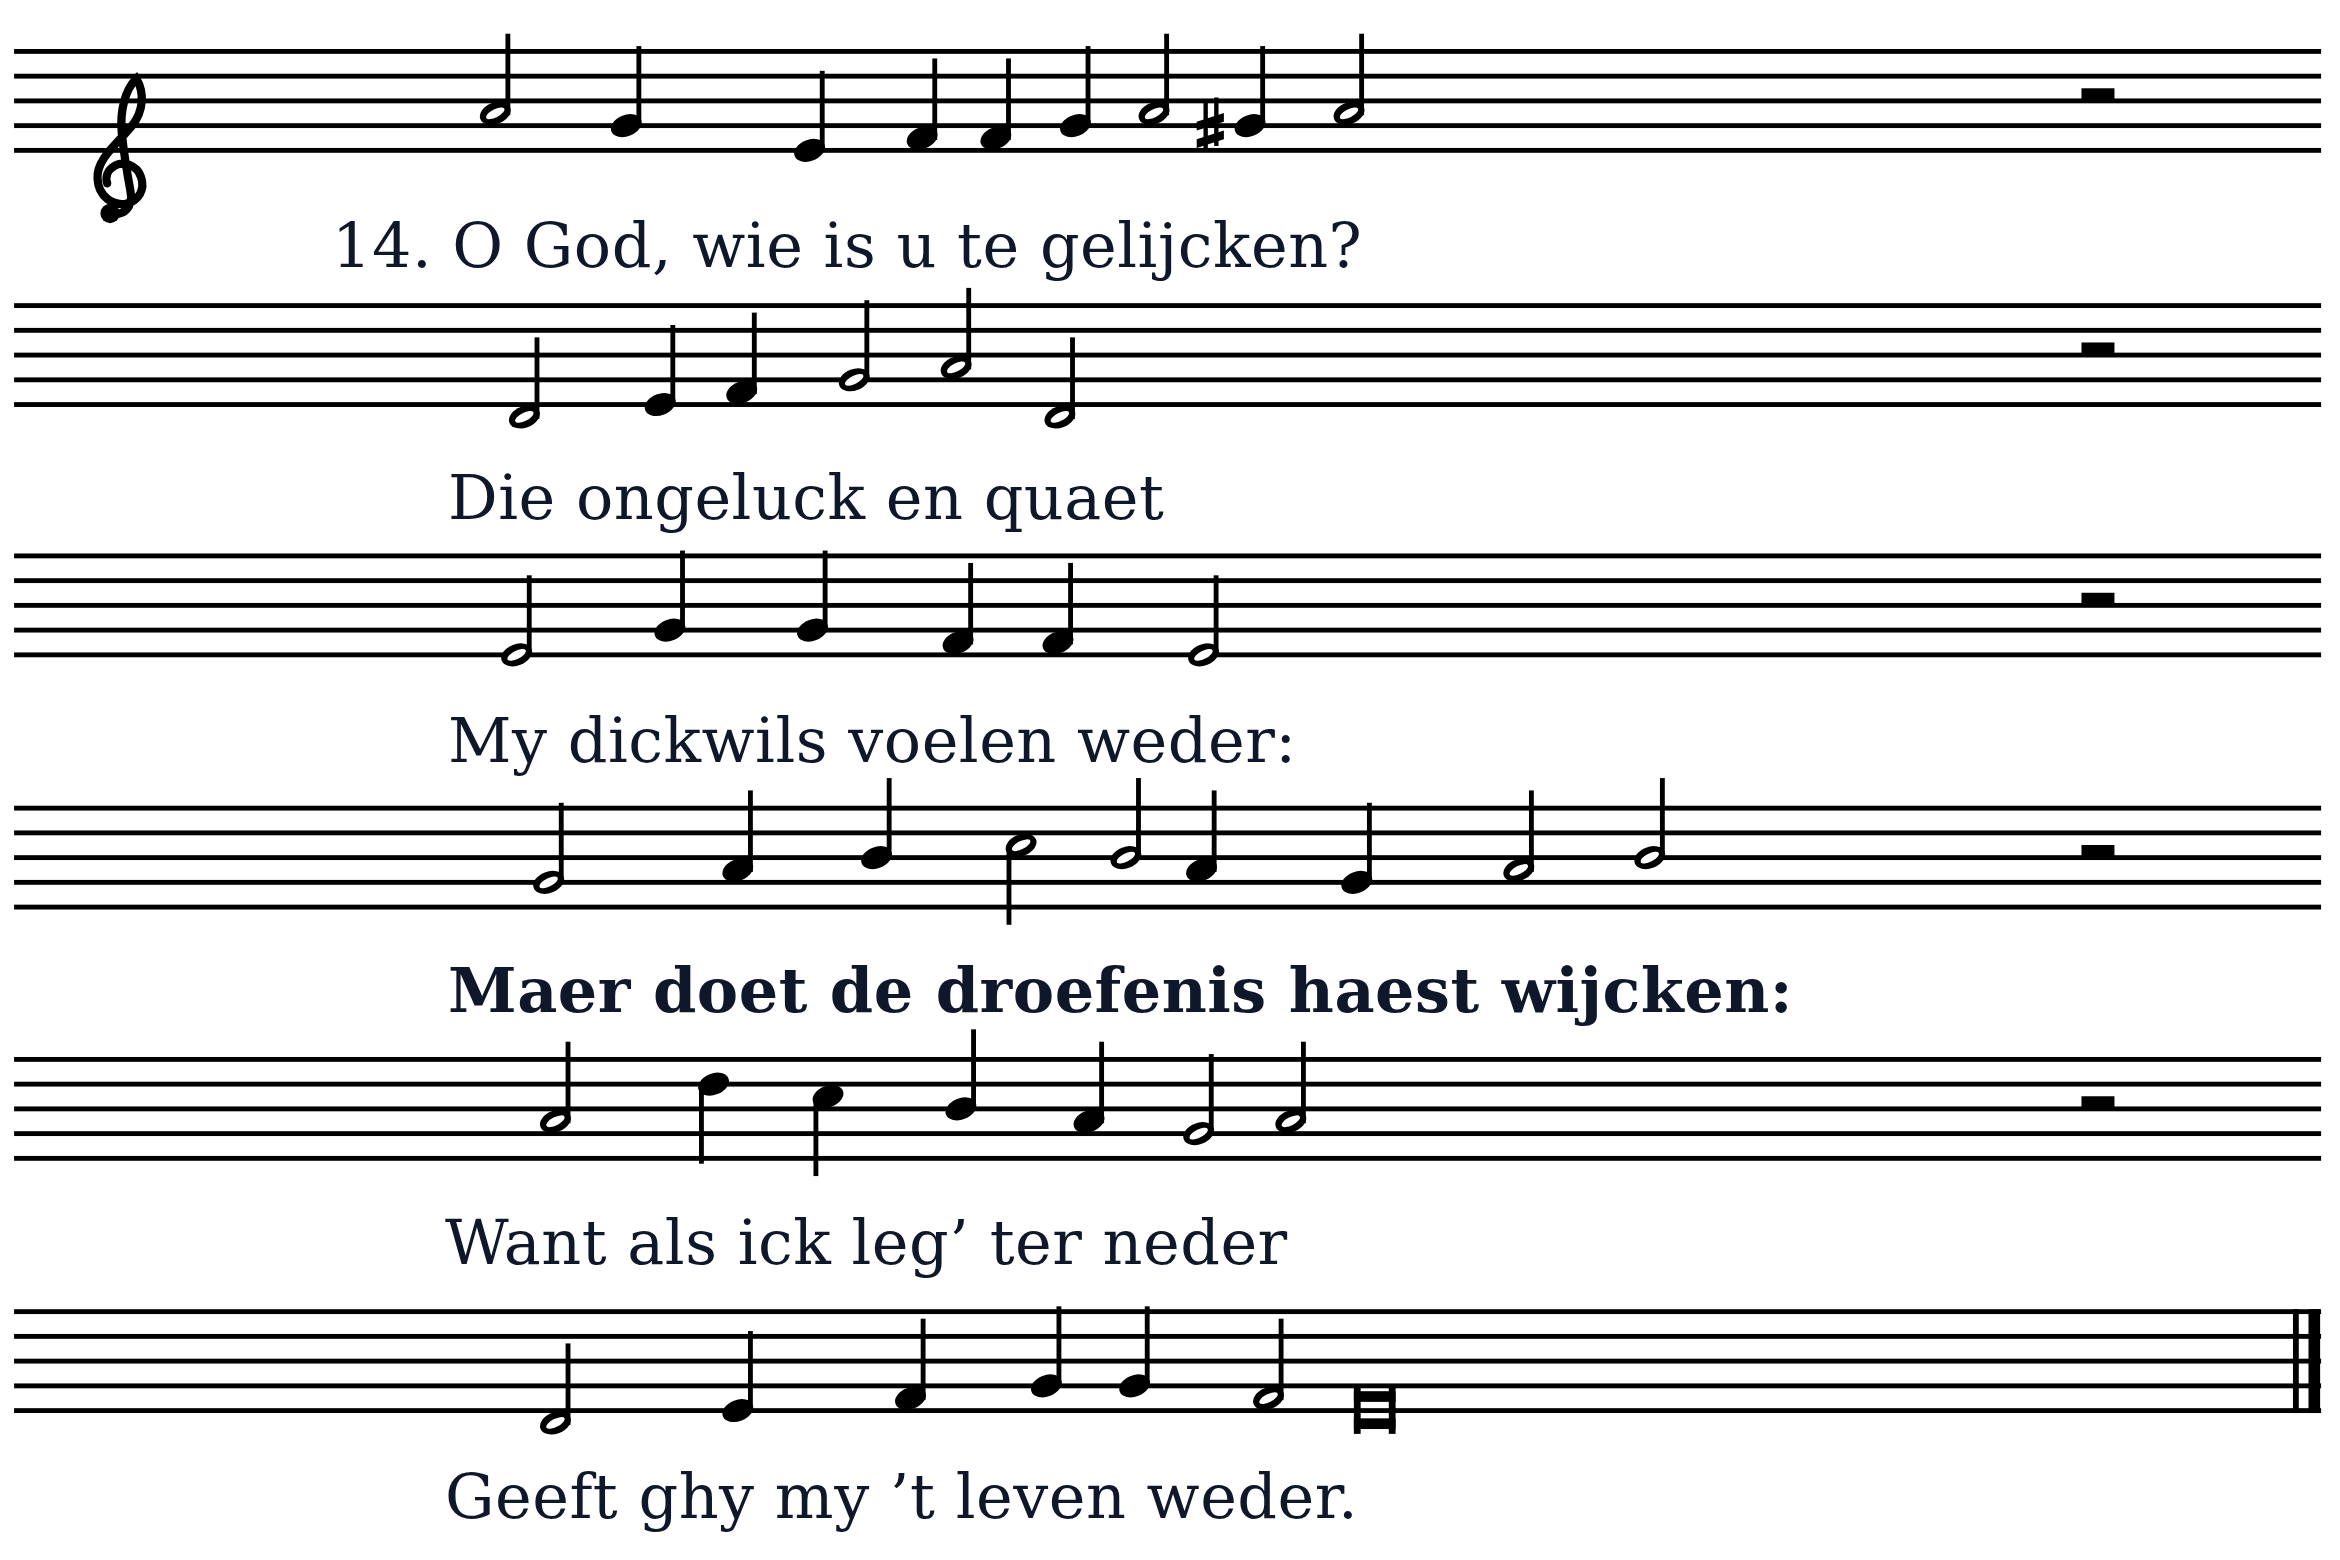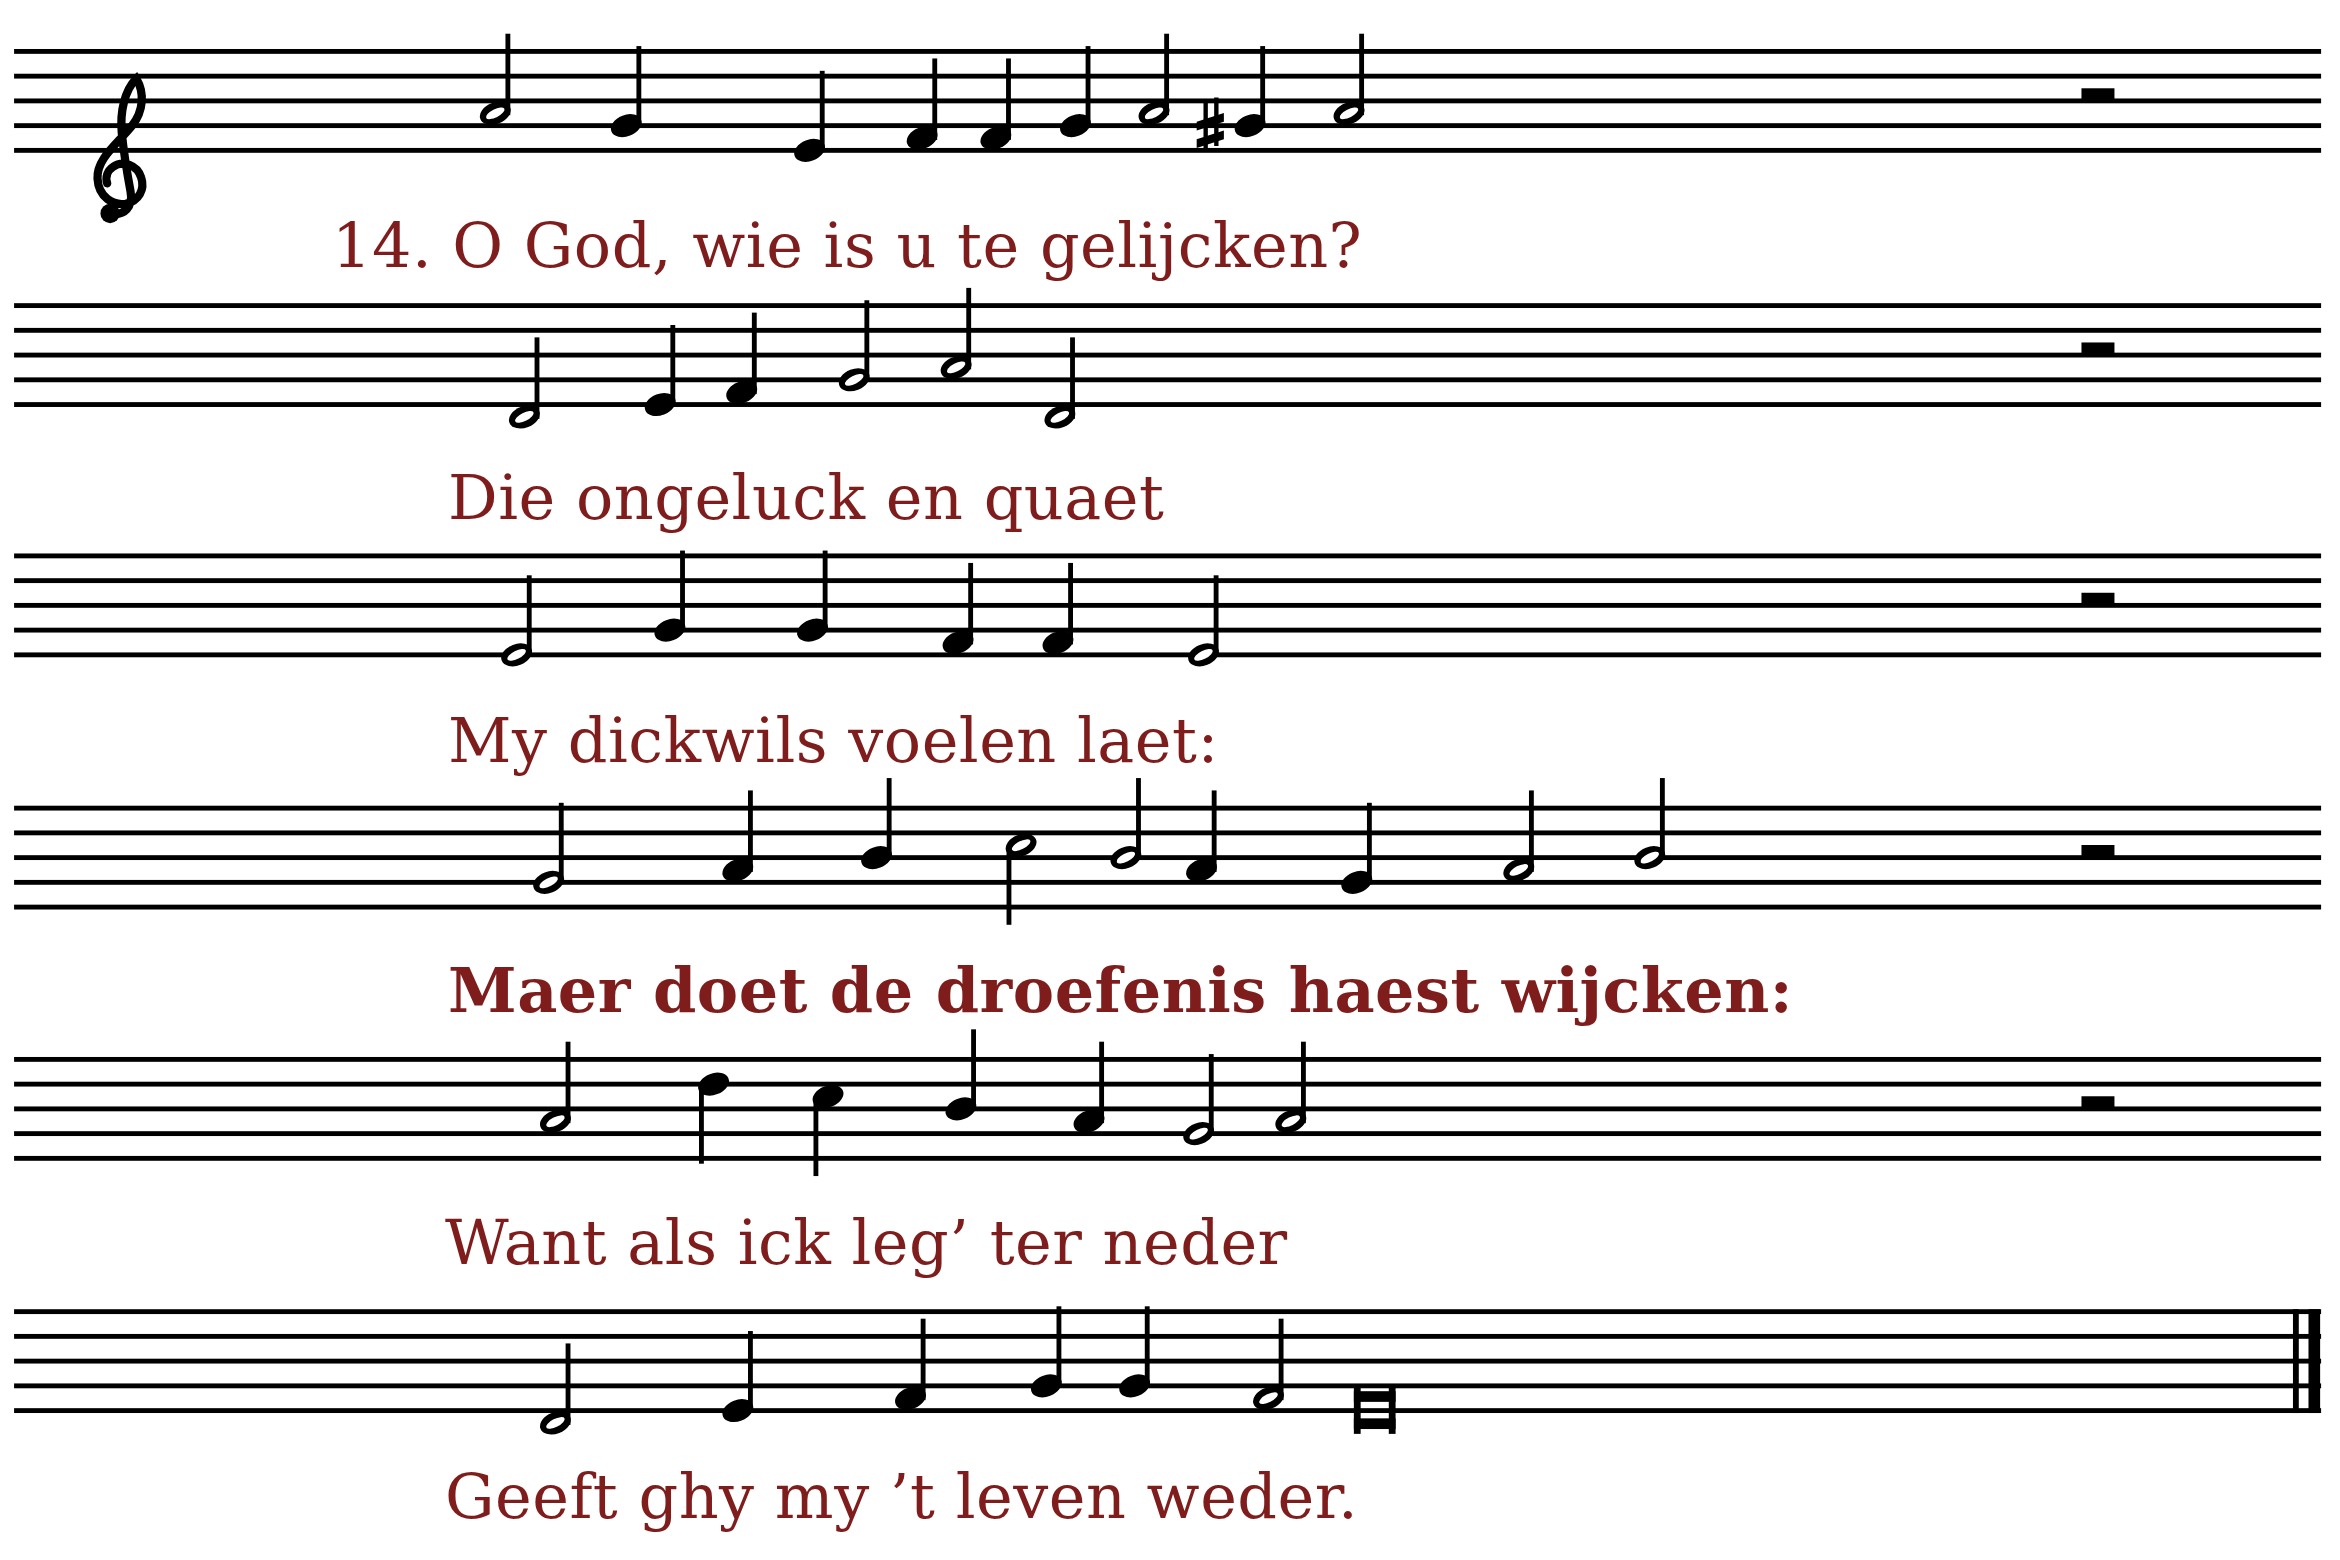--- a/index.html
+++ b/index.html
@@ -1,19 +1,19 @@
 <!DOCTYPE html>
 <html><head>
 <meta charset="utf-8">
 <style>
   html,body{margin:0;padding:0;background:#ffffff;}
   #page{position:relative;width:2341px;height:1560px;background:#ffffff;overflow:hidden;
         font-family:"DejaVu Serif","Liberation Serif",serif;}
   #score{position:absolute;left:0;top:0;}
-  .lyric{position:absolute;color:#7f1d1d;font-size:62px;white-space:nowrap;
+  .lyric{position:absolute;color:#0f172a;font-size:62px;white-space:nowrap;
          font-family:"DejaVu Serif","Liberation Serif",serif;letter-spacing:0.5px;}
 </style>
 </head>
 <body>
 
 <div id="page">
   <svg id="score" width="2341" height="1560" viewBox="0 0 2412 1608" xmlns="http://www.w3.org/2000/svg">
       <rect x="14" y="50.5" width="2378" height="5" fill="#000000"></rect>
       <rect x="14" y="76" width="2378" height="5" fill="#000000"></rect>
       <rect x="14" y="101.5" width="2378" height="5" fill="#000000"></rect>
@@ -172,18 +172,18 @@
       <rect x="1395" y="1428" width="7" height="50" fill="#000000"></rect>
       <rect x="1431" y="1428" width="7" height="50" fill="#000000"></rect>
       <rect x="1395" y="1434" width="43" height="11" fill="#000000"></rect>
       <rect x="1395" y="1462" width="43" height="11" fill="#000000"></rect>
       <rect x="2363" y="1349.5" width="6" height="107" fill="#000000"></rect>
       <rect x="2379" y="1349.5" width="12" height="107" fill="#000000"></rect>
     </svg>
 
   <div class="lyric" style="left: 332px; top: 209px;">14. O God, wie is u te gelijcken?</div>
   <div class="lyric" style="left: 448px; top: 461px;">Die ongeluck en quaet</div>
-  <div class="lyric" style="left: 448px; top: 704px;">My dickwils voelen laet:</div>
+  <div class="lyric" style="left: 448px; top: 704px;">My dickwils voelen weder:</div>
   <div class="lyric" style="left: 448px; top: 954px; font-weight: bold;">Maer doet de droefenis haest wijcken:</div>
   <div class="lyric" style="left: 445px; top: 1460px;">Geeft ghy my ’t leven weder.</div>
   <div class="lyric" style="left: 445px; top: 1206px;">Want als ick leg’ ter neder</div>
 </div>
 
 
 </body></html>

